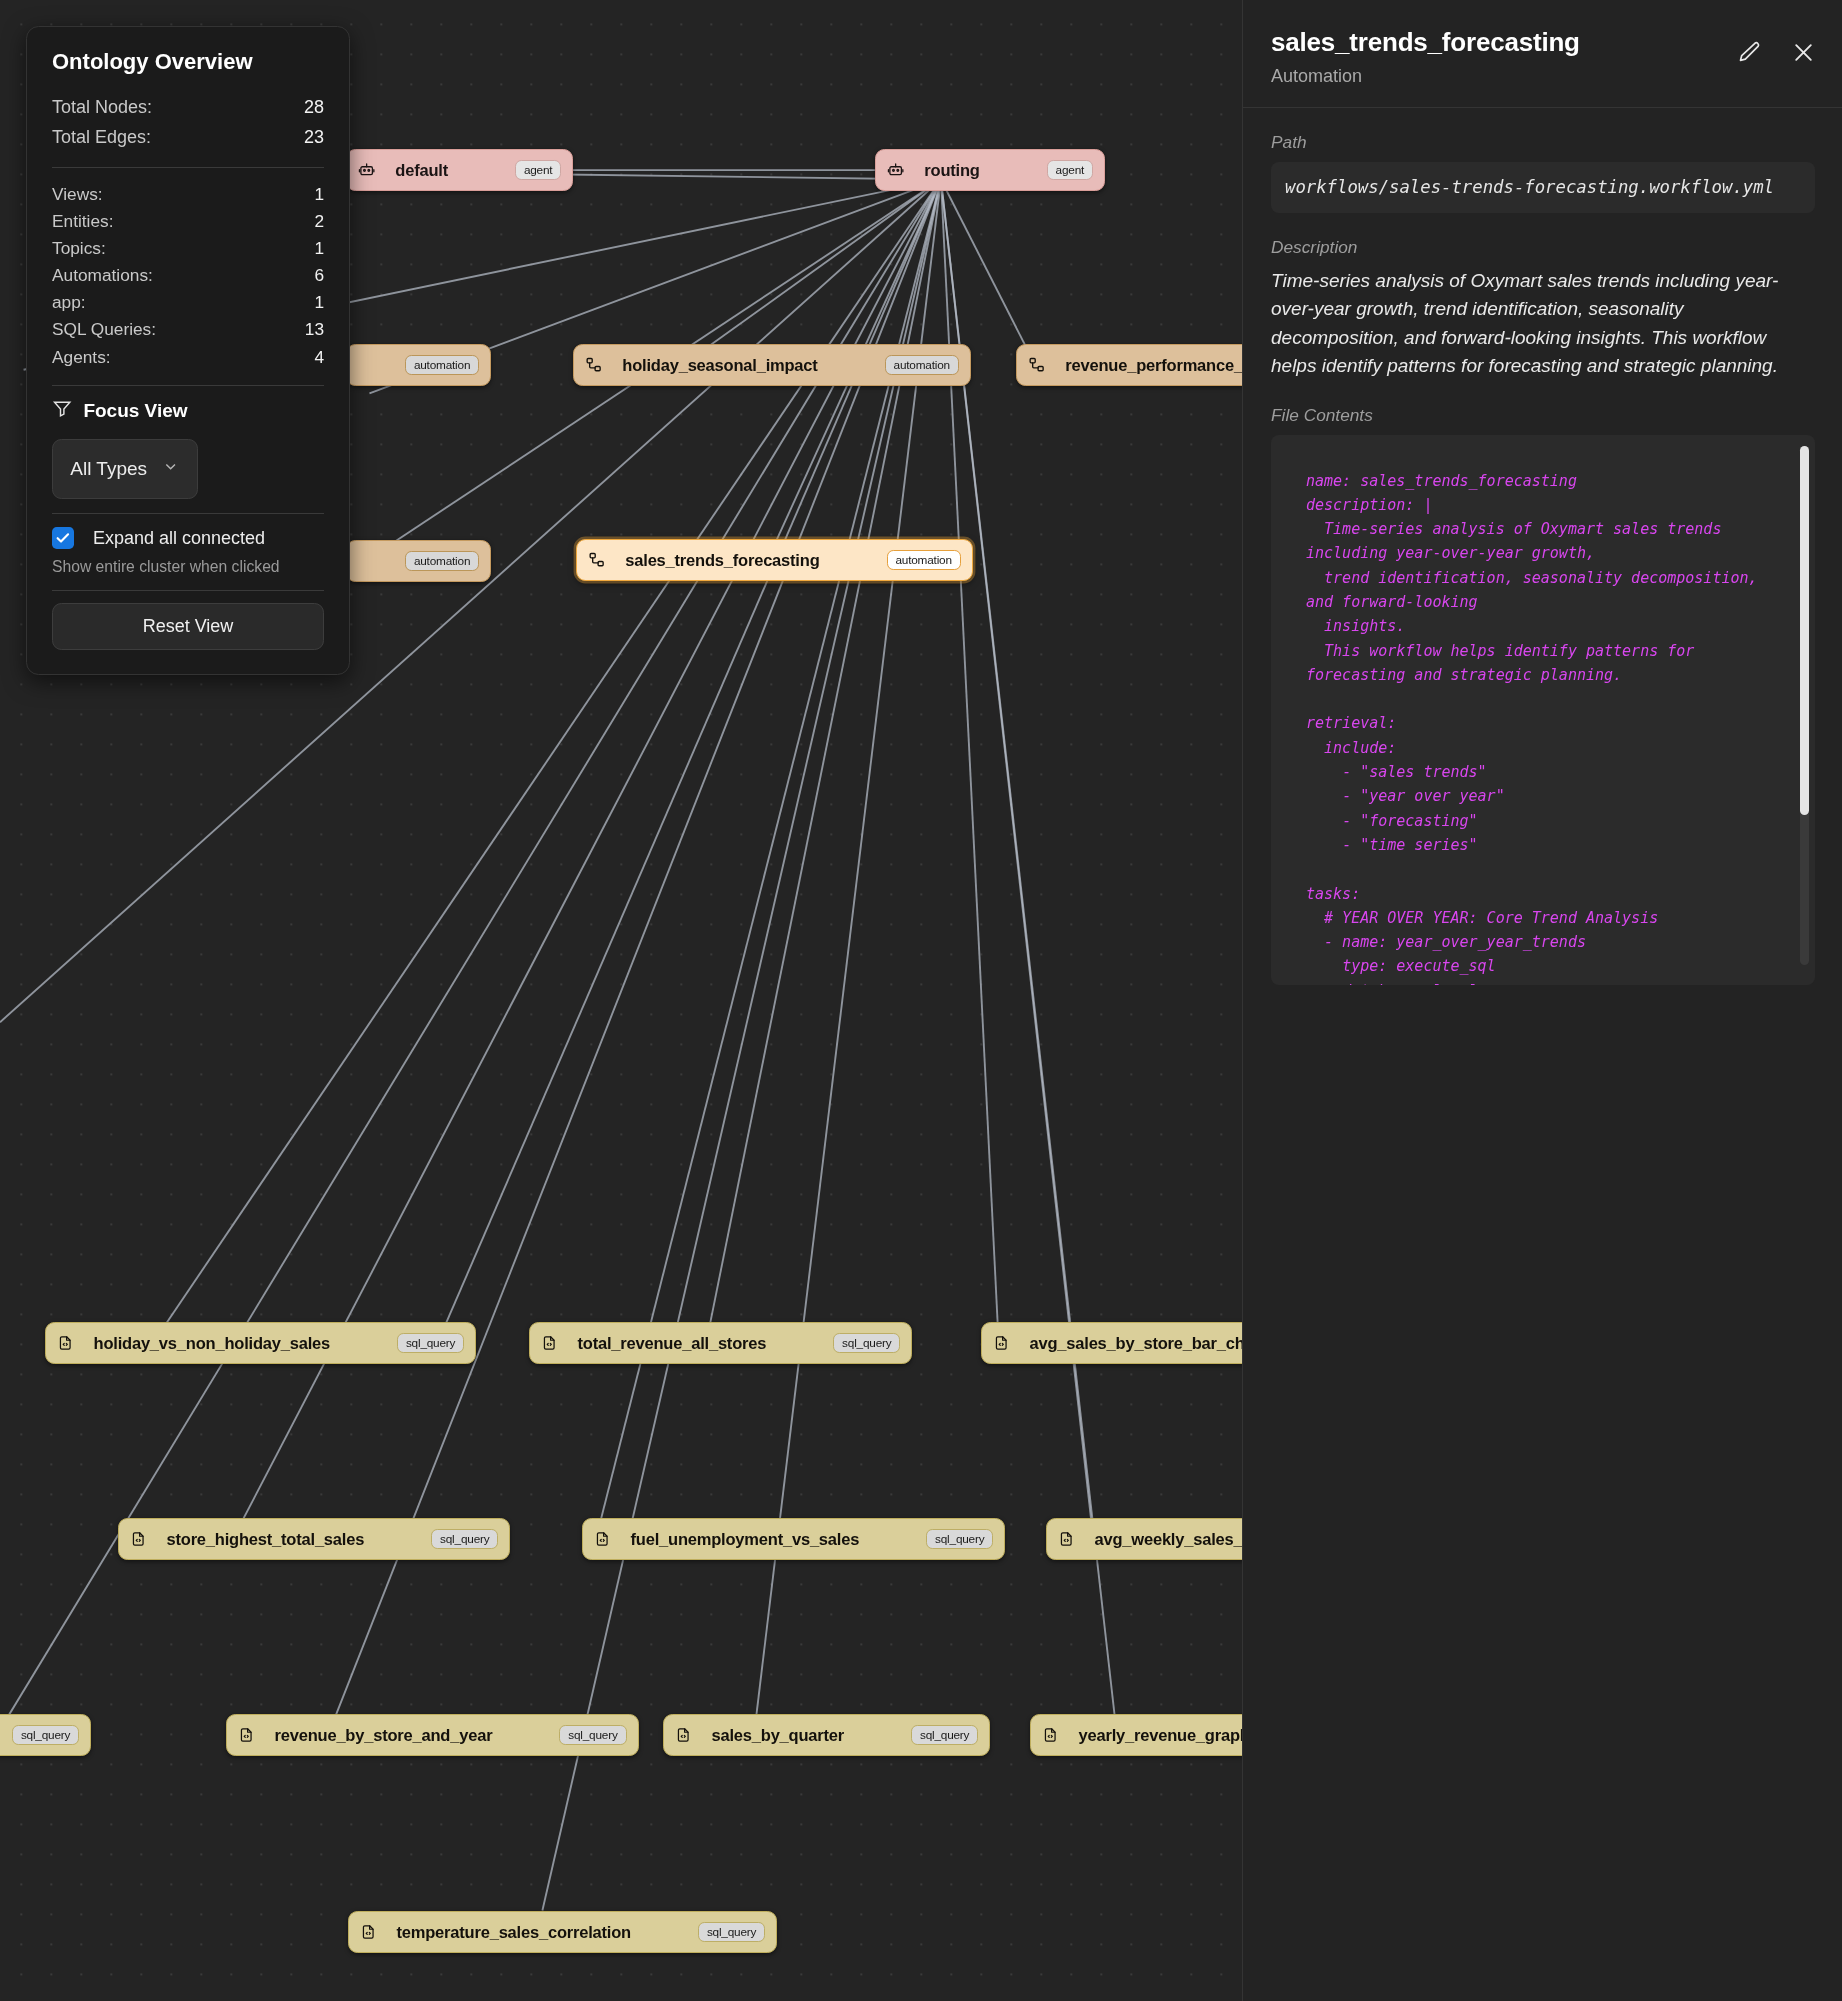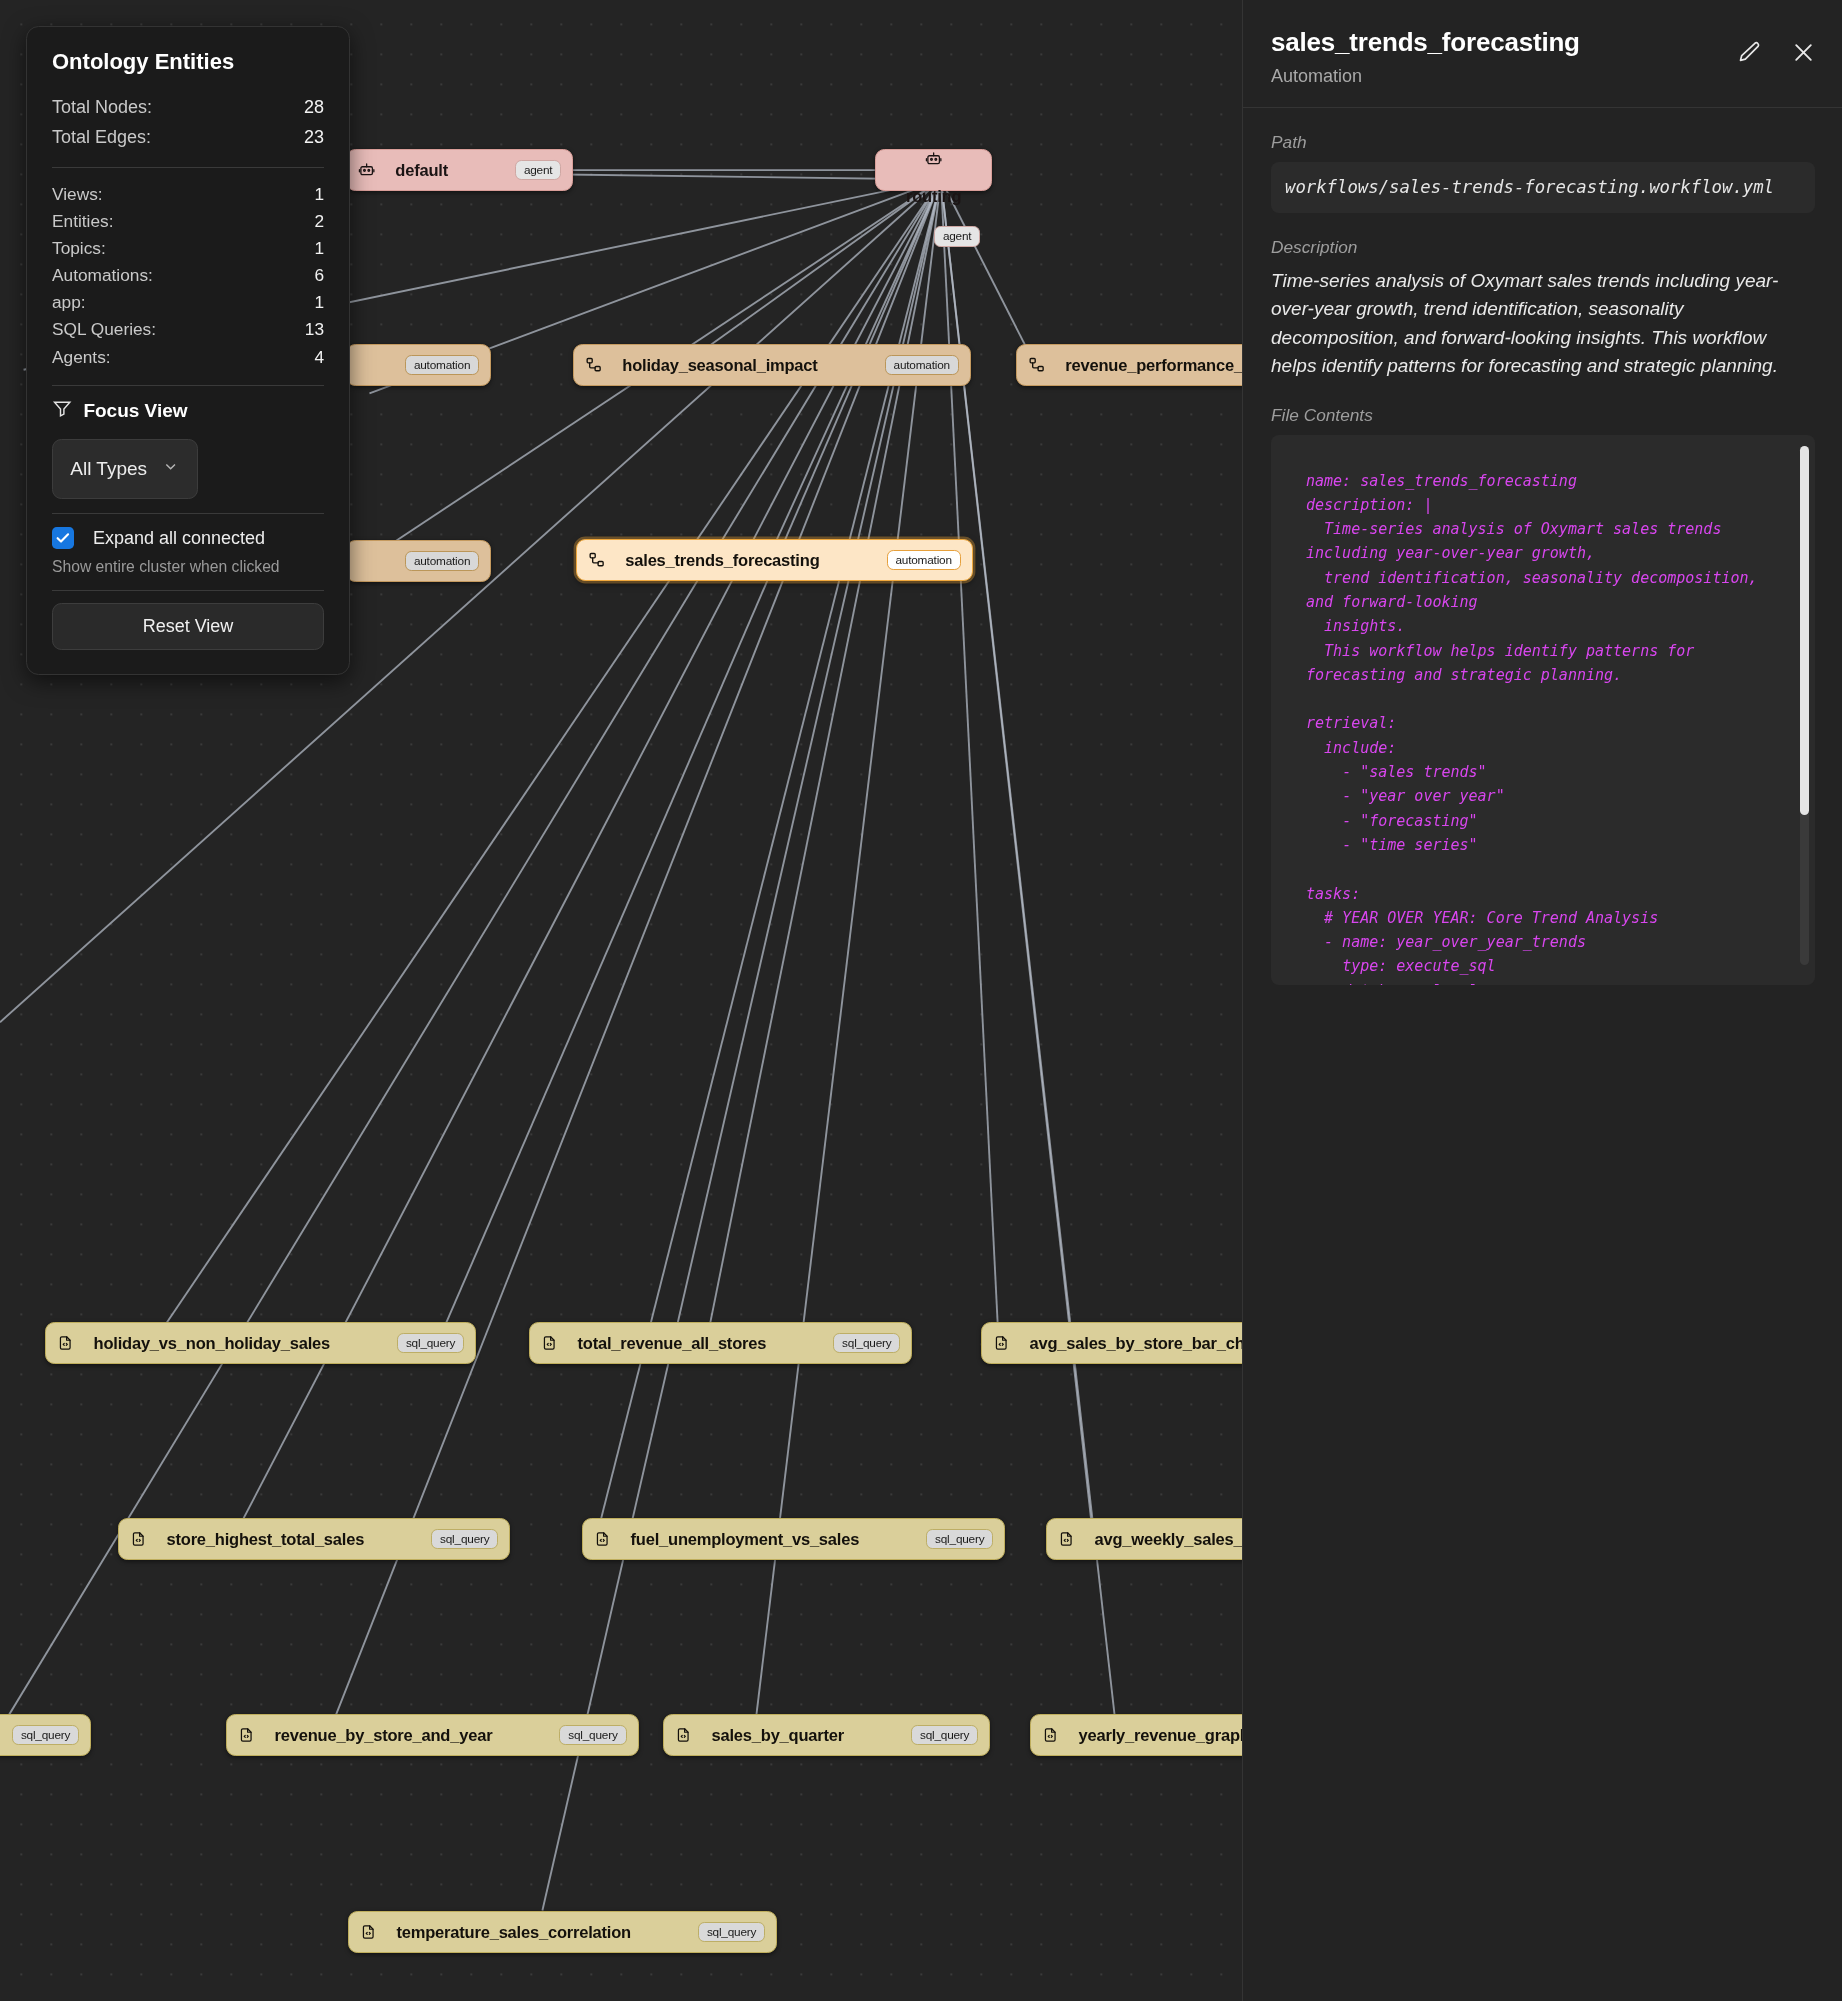--- a/index.html
+++ b/index.html
@@ -251,21 +251,21 @@
               <rect x="4" y="8" width="16" height="11" rx="2"></rect>
               <path d="M12 8V4"></path>
               <circle cx="9" cy="13" r="1.2"></circle>
               <circle cx="15" cy="13" r="1.2"></circle>
               <path d="M2 12v3M22 12v3"></path>
             </svg>
           </span>
           <span class="nlabel">default</span>
           <span class="badge">agent</span>
         </div>
-        <div class="node agent" style="left: 875px; top: 149px; flex-direction: column;">
+        <div class="node agent" style="left: 875px; top: 149px;">
           <span class="nicon">
             <svg width="17.3" height="17.3" viewBox="0 0 24 24" fill="none" stroke="#1b1414" stroke-width="1.8" stroke-linecap="round" stroke-linejoin="round">
               <rect x="4" y="8" width="16" height="11" rx="2"></rect>
               <path d="M12 8V4"></path>
               <circle cx="9" cy="13" r="1.2"></circle>
               <circle cx="15" cy="13" r="1.2"></circle>
               <path d="M2 12v3M22 12v3"></path>
             </svg>
           </span>
           <span class="nlabel">routing</span>
@@ -416,21 +416,21 @@
               <path d="M10.5 12.5L9 14l1.5 1.5M13.5 12.5L15 14l-1.5 1.5"></path>
             </svg>
           </span>
           <span class="nlabel">temperature_sales_correlation</span>
           <span class="badge">sql_query</span>
         </div>
       </div>
   </div>
 
   <div id="overview">
-    <h2>Ontology Entities</h2>
+    <h2>Ontology Overview</h2>
 
     <div>
       <div class="statrow">
         <span>Total Nodes:</span>
         <span class="v">28</span>
       </div>
       <div class="statrow">
         <span>Total Edges:</span>
         <span class="v">23</span>
       </div>

